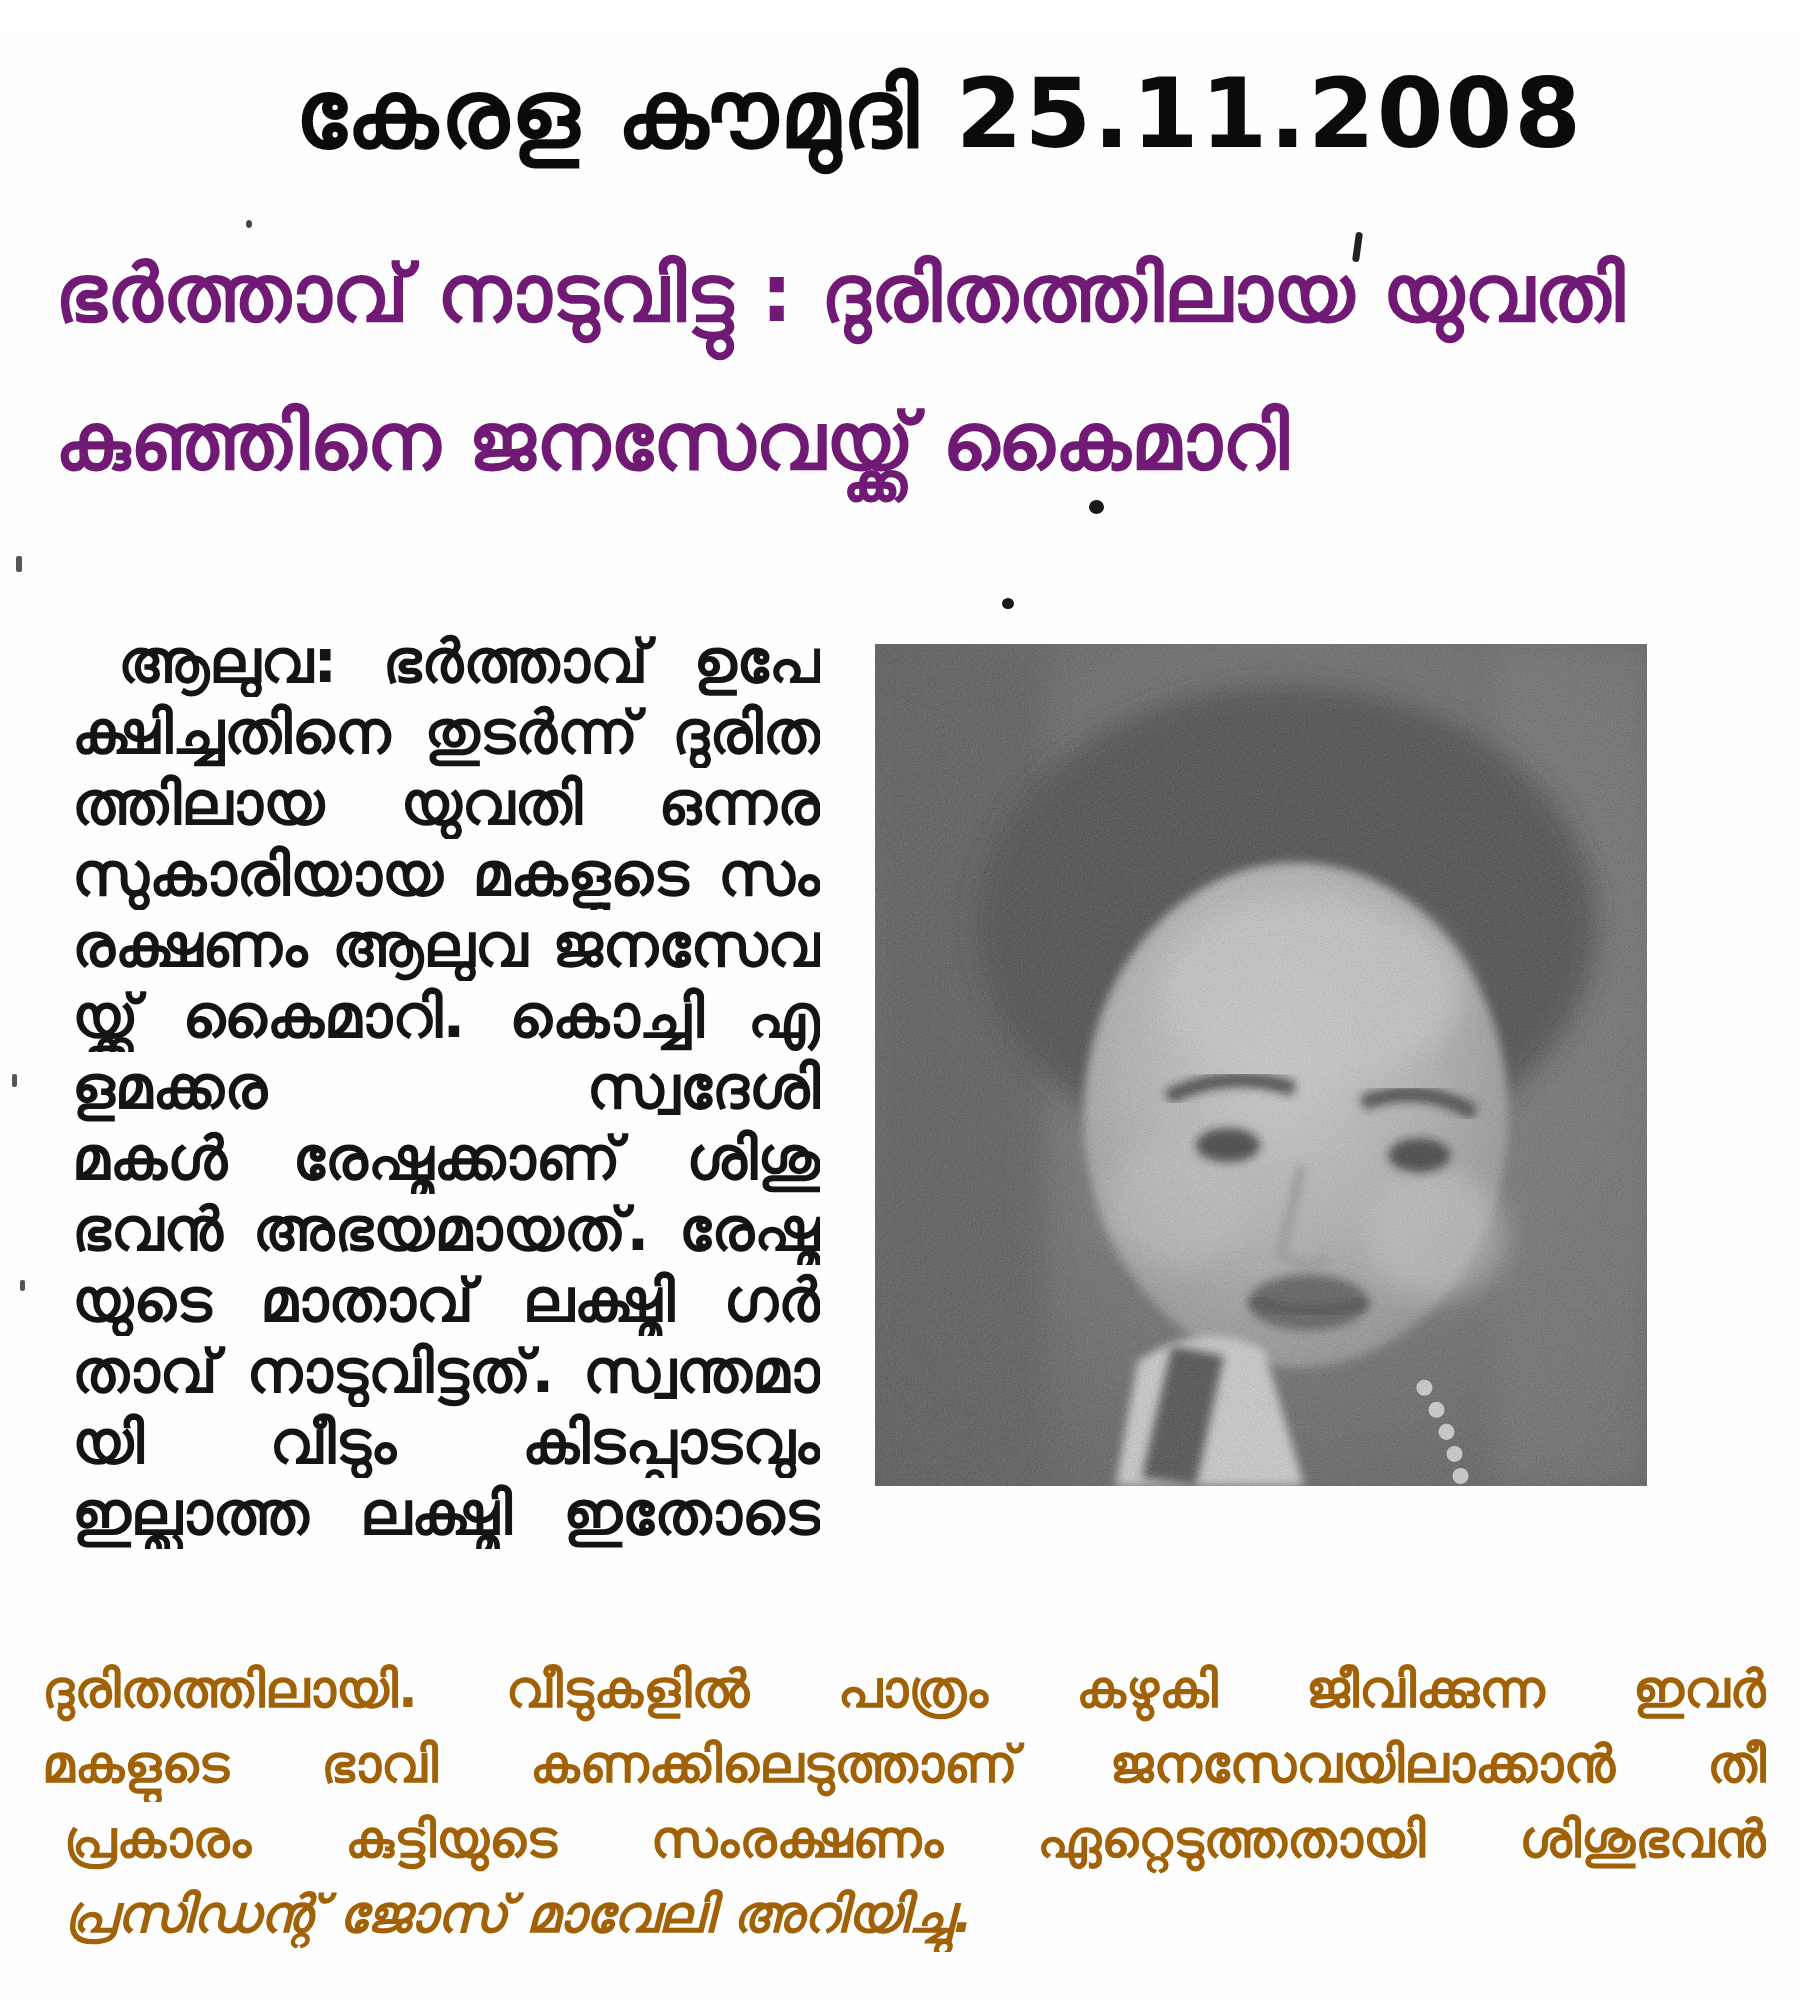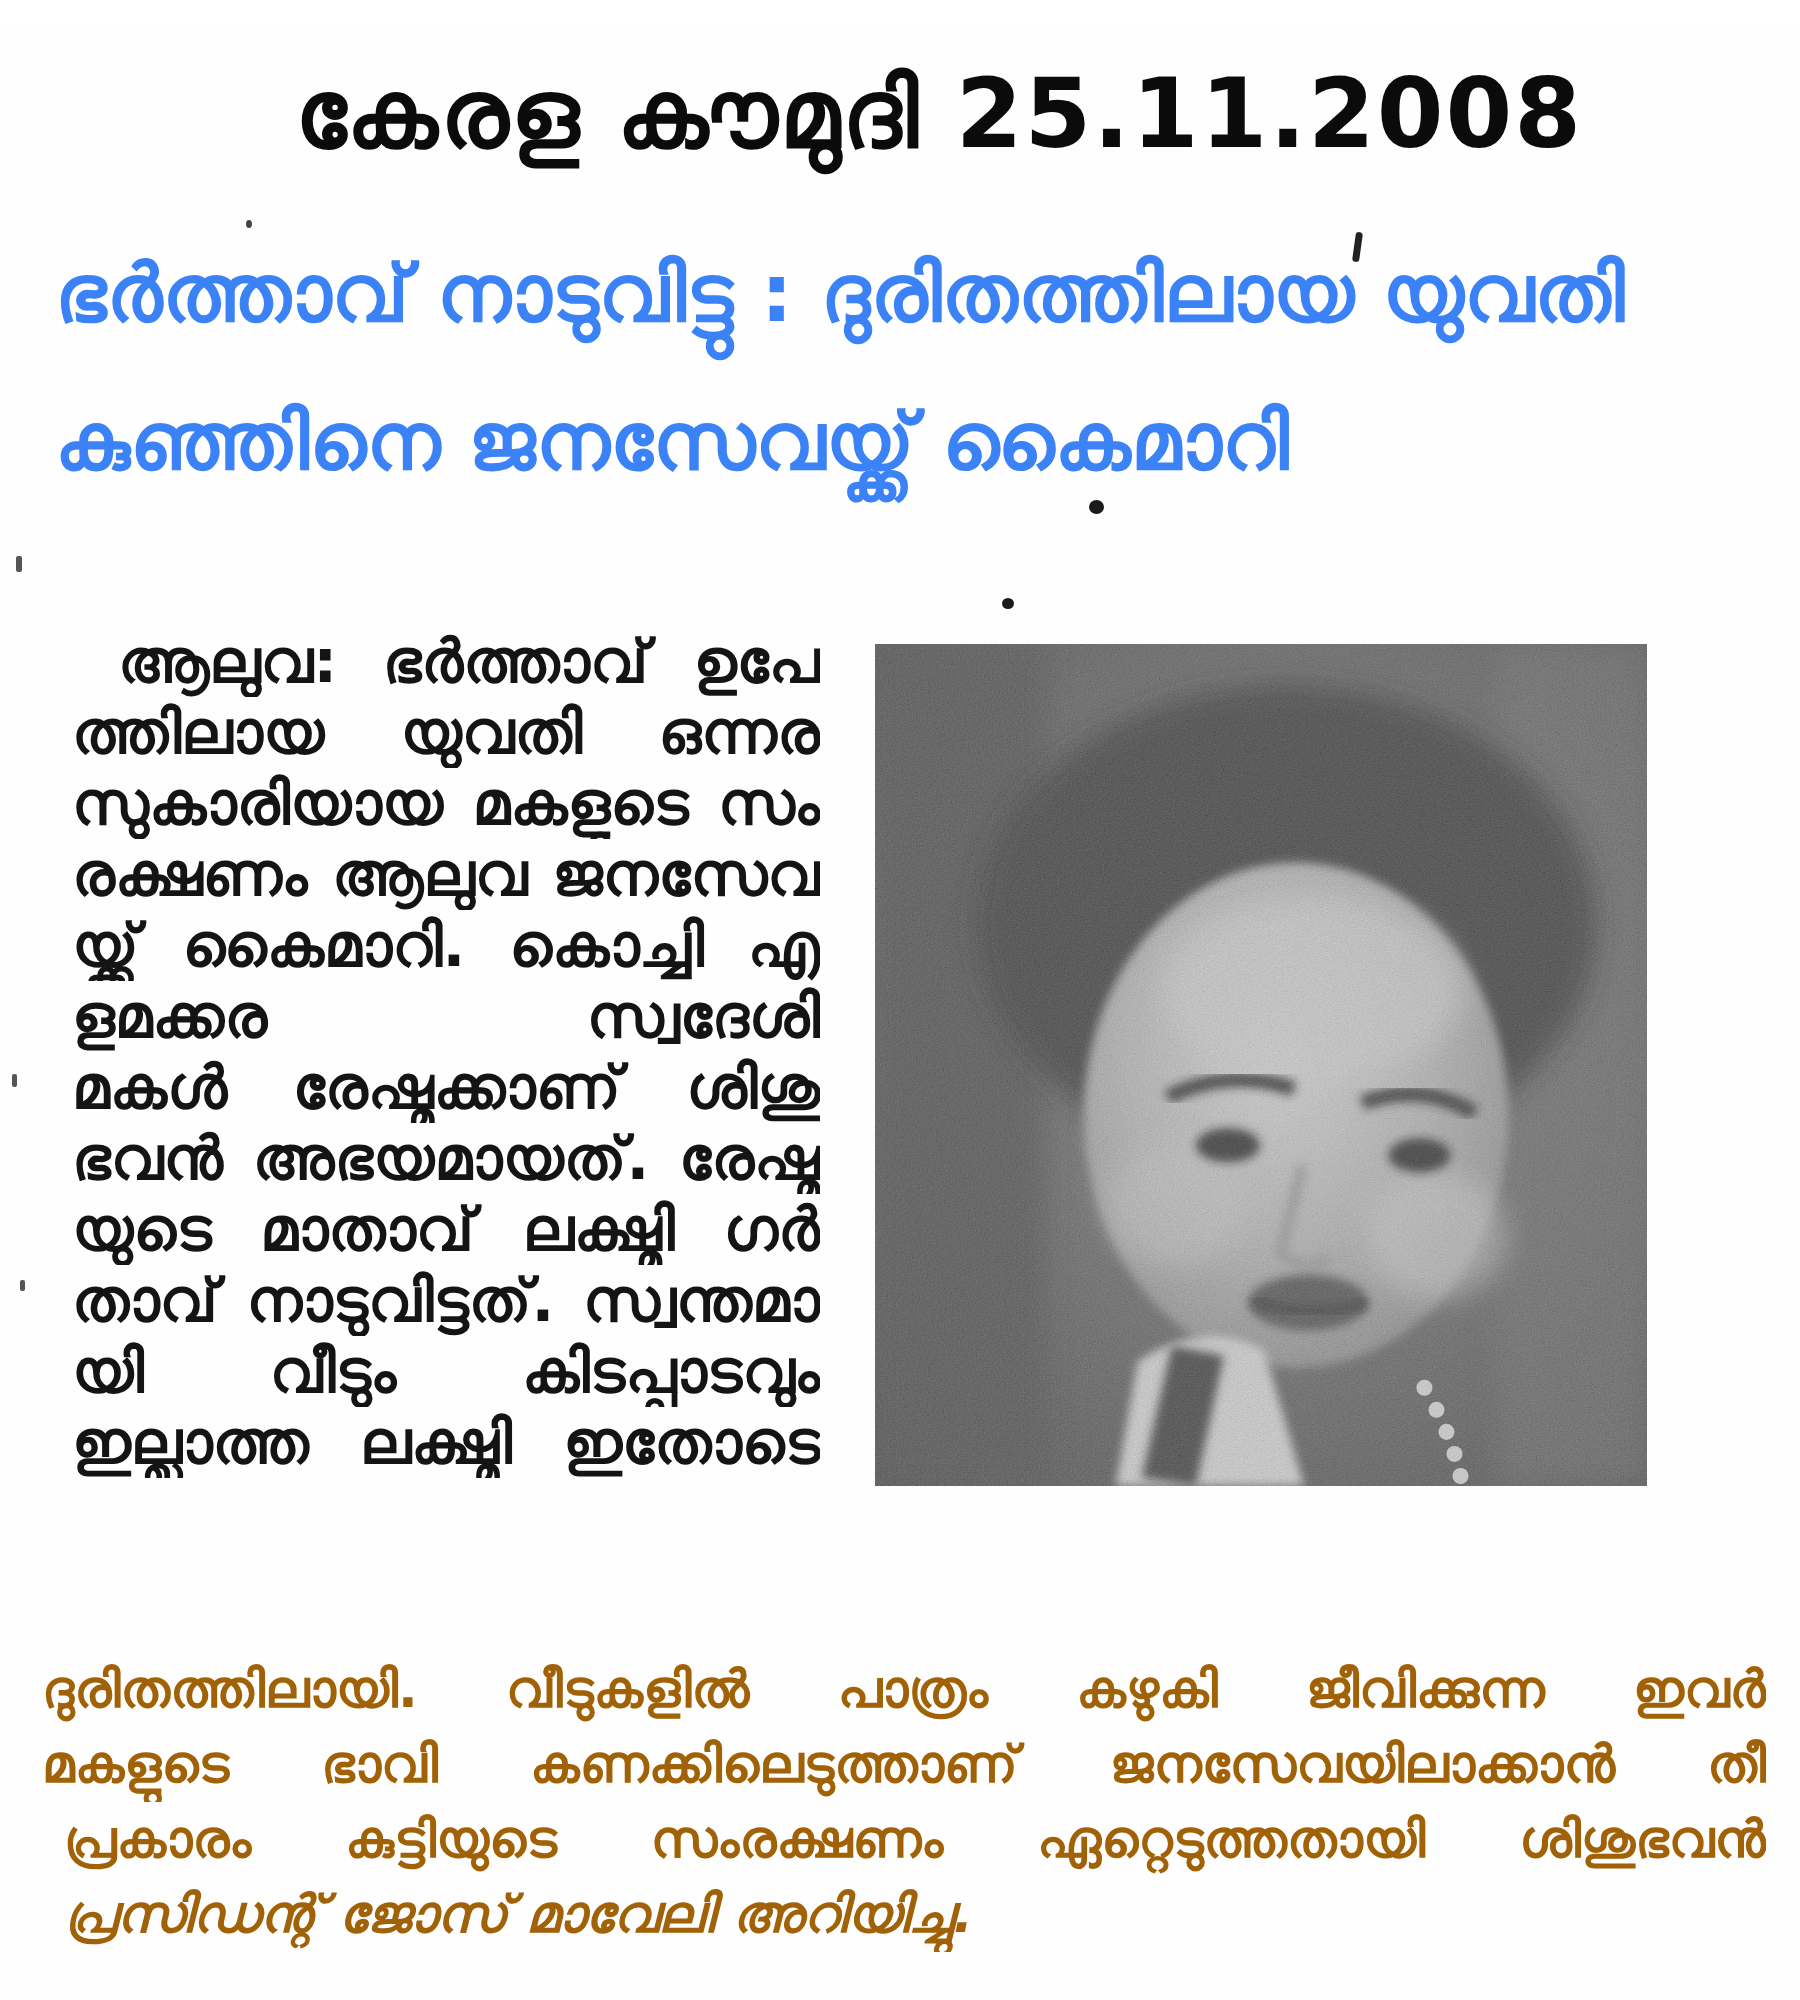--- a/index.html
+++ b/index.html
@@ -5,21 +5,21 @@
   html,body{margin:0;padding:0;}
   body{width:1800px;height:2000px;background:#ffffff;overflow:hidden;
        font-family:"DejaVu Sans",sans-serif;color:#111;}
   .page{position:relative;width:1800px;height:2000px;background:#fefefe;margin-top:28px;}
 
   .masthead{position:absolute;left:295px;top:30px;width:1210px;
             font-size:96px;font-weight:800;letter-spacing:2px;color:#0b0b0b;
             white-space:nowrap;}
 
   .headline{position:absolute;left:55px;top:192px;width:1690px;
-            font-size:80px;font-weight:800;line-height:148px;color:#3b82f6;}
+            font-size:80px;font-weight:800;line-height:148px;color:#701a75;}
   .headline .hl{white-space:nowrap;}
 
   .leftcol{position:absolute;left:72px;top:598px;width:748px;
            font-size:60px;line-height:71px;font-weight:600;color:#141414;}
   .leftcol .bline{text-align:justify;text-align-last:justify;height:71px;overflow:hidden;}
   .leftcol .bline.first{padding-left:46px;}
 
   .photo-fig{position:absolute;left:875px;top:616px;width:772px;height:842px;margin:0;}
   .photo-fig svg{display:block;width:100%;height:100%;}
 
@@ -46,20 +46,21 @@
 
   <div class="masthead">കേരള കൗമുദി 25.11.2008</div>
 
   <div class="headline">
     <div class="hl">ഭർത്താവ് നാടുവിട്ടു : ദുരിതത്തിലായ യുവതി</div>
     <div class="hl">കുഞ്ഞിനെ ജനസേവയ്ക്ക് കൈമാറി</div>
   </div>
 
   <div class="leftcol">
     <div class="bline first">ആലുവ: ഭർത്താവ് ഉപേ</div>
+    <div class="bline">ക്ഷിച്ചതിനെ തുടർന്ന് ദുരിത</div>
     <div class="bline">ത്തിലായ യുവതി ഒന്നര വയ</div>
     <div class="bline">സുകാരിയായ മകളുടെ സം</div>
     <div class="bline">രക്ഷണം ആലുവ ജനസേവ</div>
     <div class="bline">യ്ക്ക് കൈമാറി. കൊച്ചി എ</div>
     <div class="bline">ളമക്കര സ്വദേശി രമേഷിന്റെ</div>
     <div class="bline">മകൾ രേഷ്മക്കാണ് ശിശു</div>
     <div class="bline">ഭവൻ അഭയമായത്. രേഷ്മ</div>
     <div class="bline">യുടെ മാതാവ് ലക്ഷ്മി ഗർ</div>
     <div class="bline">താവ് നാടുവിട്ടത്. സ്വന്തമാ</div>
     <div class="bline">യി വീടും കിടപ്പാടവും</div>

